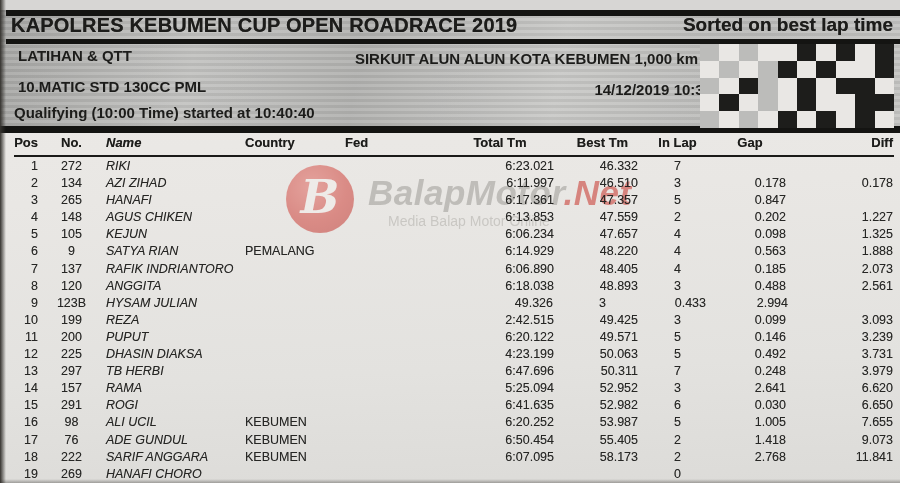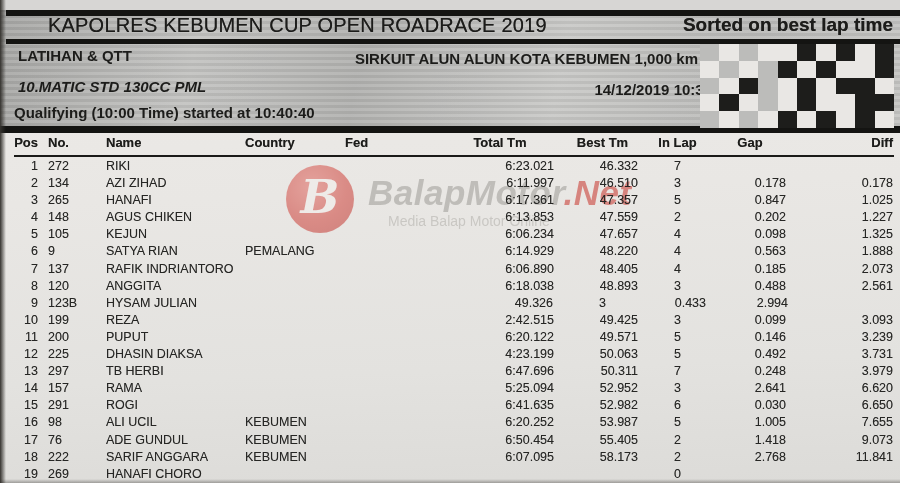--- a/index.html
+++ b/index.html
@@ -17,45 +17,45 @@
   
   .head-zone{position:absolute;top:0;left:0;right:0;height:133px;
     background:linear-gradient(100deg,#a7a7a5 0%,#c3c3c1 22%,#b2b2b0 40%,#c9c9c7 62%,#bbbbb9 82%,#c5c5c3 100%);}
   .head-zone:after{content:"";position:absolute;inset:0;
     background:repeating-linear-gradient(180deg,rgba(255,255,255,.07) 0 3px,rgba(0,0,0,.05) 3px 6px);}
   .top-strip{position:absolute;top:0;left:0;right:0;height:10px;background:#d7d6d4;z-index:2;}
   .rule{position:absolute;left:6px;right:0;background:#141412;z-index:3;}
   .rule-1{top:10px;height:6px;}
   .rule-2{top:39px;height:5px;}
   .rule-3{top:126px;height:7px;left:0;}
-  .title{position:absolute;top:14px;left:11px;font-size:20px;font-weight:normal;
-    letter-spacing:.2px;z-index:4;text-shadow:0 0 .5px rgba(0,0,0,.6);margin-left:37px;}
+  .title{position:absolute;top:14px;left:11px;font-size:20px;font-weight:bold;
+    letter-spacing:.2px;z-index:4;text-shadow:0 0 .5px rgba(0,0,0,.6);}
   .sorted{position:absolute;top:14px;right:7px;font-size:19px;font-weight:bold;z-index:4;
     text-shadow:0 0 .5px rgba(0,0,0,.6);}
   .session{position:absolute;top:47px;left:18px;font-size:15px;font-weight:bold;z-index:4;}
   .circuit{position:absolute;top:50px;left:0;width:698px;text-align:right;font-size:15px;font-weight:bold;z-index:4;}
-  .category{position:absolute;top:78px;left:18px;font-size:15px;font-weight:bold;z-index:4;font-style:italic;}
+  .category{position:absolute;top:78px;left:18px;font-size:15px;font-weight:bold;z-index:4;}
   .datetime{position:absolute;top:81px;left:0;width:698px;text-align:right;font-size:15px;font-weight:bold;z-index:4;padding-left:14px;}
   .qual{position:absolute;top:104px;left:14px;font-size:15px;font-weight:bold;z-index:4;}
   
   .flag{position:absolute;left:700px;top:44px;width:194px;height:84px;z-index:4;
     display:grid;grid-template-columns:repeat(10,1fr);grid-template-rows:repeat(5,1fr);}
   .flag .sq{width:100%;height:100%;}
   
   .thead{position:absolute;top:135px;left:0;width:895px;display:grid;z-index:5;
     grid-template-columns:48px 47px 150px 100px 95px 120px 85px 65px 80px 105px;
     font-size:13px;font-weight:bold;text-shadow:0 0 .4px rgba(0,0,0,.5);}
   .thead-line{position:absolute;top:155px;left:14px;right:6px;height:2px;background:#1a1a18;z-index:5;}
   .tbody{position:absolute;top:158px;left:0;width:895px;z-index:5;}
   .trow{display:grid;grid-template-columns:48px 47px 150px 100px 95px 120px 85px 65px 80px 105px;
     height:17.1px;font-size:12.5px;line-height:17px;color:#262624;
     text-shadow:0 0 .4px rgba(40,40,40,.4);}
   .c-pos{text-align:right;padding-right:10px;}
-  .c-no{text-align:left;}
-  .c-name{padding-left:11px;white-space:nowrap;}
+  .c-no{text-align:center;}
+  .c-name{padding-left:11px;white-space:nowrap;font-style:italic;}
   .c-country{white-space:nowrap;}
   .c-fed{}
   .c-total{text-align:right;padding-right:6px;}
   .c-best{text-align:right;padding-right:7px;}
   .c-inlap{text-align:center;}
   .c-gap{text-align:right;padding-right:4px;}
   .c-diff{text-align:right;padding-right:2px;}
   .h-total,.h-best,.h-gap{text-align:center;}
   .h-inlap{text-align:center;}
   .h-diff{text-align:right;padding-right:2px;}
@@ -190,21 +190,20 @@
       <div class="trow">
         <div class="c-pos">3</div>
         <div class="c-no">265</div>
         <div class="c-name">HANAFI</div>
         <div class="c-country"></div>
         <div class="c-fed"></div>
         <div class="c-total">6:17.361</div>
         <div class="c-best">47.357</div>
         <div class="c-inlap">5</div>
         <div class="c-gap">0.847</div>
-        <div class="c-diff">1.025</div>
       </div>
       <div class="trow">
         <div class="c-pos">4</div>
         <div class="c-no">148</div>
         <div class="c-name">AGUS CHIKEN</div>
         <div class="c-country"></div>
         <div class="c-fed"></div>
         <div class="c-total">6:13.853</div>
         <div class="c-best">47.559</div>
         <div class="c-inlap">2</div>

